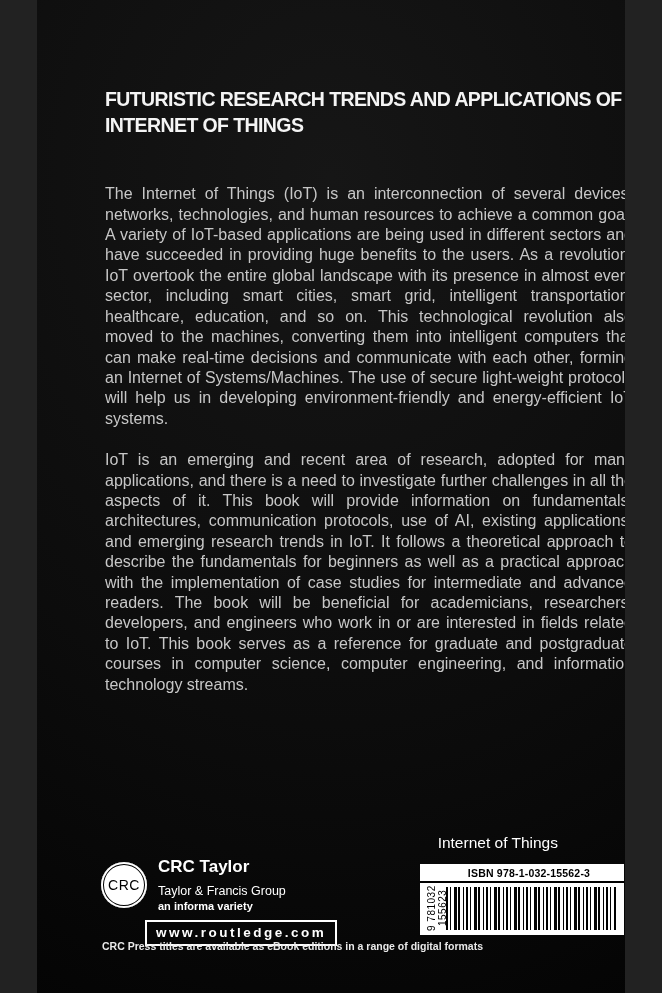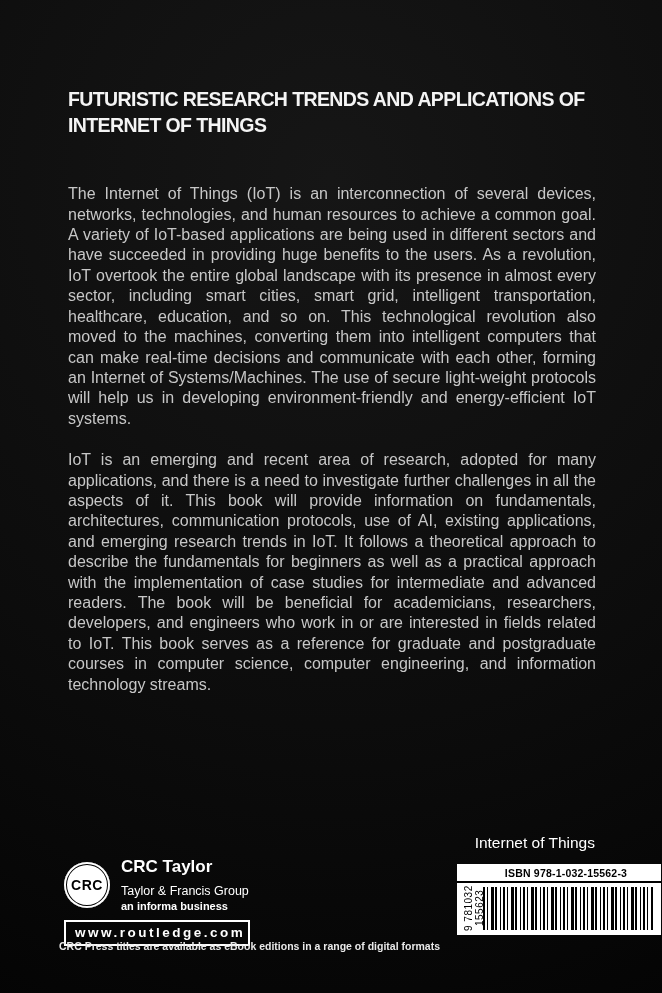--- a/index.html
+++ b/index.html
@@ -1,18 +1,18 @@
 <!DOCTYPE html>
 <html><head>
 <meta charset="utf-8">
 <style>
   html,body { margin:0; padding:0; background:#222; }
   .page {
     position: relative;
-    width: 662px;
+    width: 588px;
     height: 993px;
     margin: 0 auto;
     background: radial-gradient(140% 100% at 50% 18%, #161616 0%, #0c0c0c 55%, #020202 100%);
     overflow: hidden;
     font-family: "Liberation Sans", sans-serif;
   }
   .content {
     position: absolute;
     left: 68px;
     top: 86px;
@@ -98,42 +98,43 @@
   .logo-row { display: flex; align-items: center; gap: 11px; }
   .crc-circle {
     width: 46px;
     height: 46px;
     border-radius: 50%;
     background: #ffffff;
     color: #000000;
     display: flex;
     align-items: center;
     justify-content: center;
-    font-weight: bold;
+    font-weight: normal;
     font-size: 14px;
     letter-spacing: 0.5px;
     box-shadow: inset 0 0 0 2px #fff, inset 0 0 0 3px #000;
   }
   .pub-name    { font-size: 17px;  font-weight: bold; color: #fff; line-height: 1.1; }
   .pub-group   { font-size: 12.5px; color: #fff; margin-top: 7px; }
   .pub-tagline { font-size: 11px;  font-weight: bold; color: #fff; margin-top: 2px; }
   .website-box {
     margin-top: 8px;
     display: inline-block;
     border: 2px solid #ffffff;
     color: #ffffff;
     font-size: 13.5px;
     font-weight: bold;
     letter-spacing: 2.5px;
-    padding: 3px 3px 4px 9px;
+    padding: 3px 9px 4px 9px;
     white-space: nowrap;
+    margin-left: 44px;
   }
   .footer-note {
     position: absolute;
-    left: 59px;
+    left: 65px;
     top: 940px;
     color: #e9e9e9;
     font-size: 10.5px;
     font-weight: bold;
   }
 </style>
 </head>
 <body>
 
 <div class="page">
@@ -150,21 +151,21 @@
   <div class="series">Internet of Things</div>
 
   <div class="publisher">
     <div class="logo-row">
       <div class="crc-circle">
         <span>CRC</span>
       </div>
       <div class="pub-text">
         <div class="pub-name">CRC Taylor</div>
         <div class="pub-group">Taylor &amp; Francis Group</div>
-        <div class="pub-tagline">an informa business</div>
+        <div class="pub-tagline">an informa variety</div>
       </div>
     </div>
     <div class="website-box">www.routledge.com</div>
   </div>
 
   <div class="barcode-box">
     <div class="isbn">ISBN 978-1-032-15562-3</div>
     <div class="bars"></div>
     <div class="barcode-num">9 781032 155623</div>
   </div>

